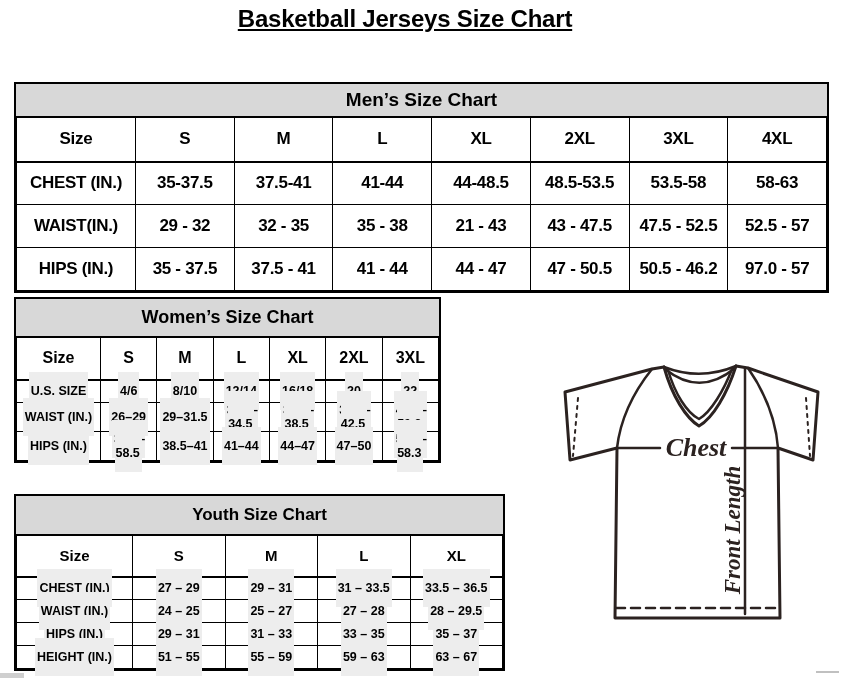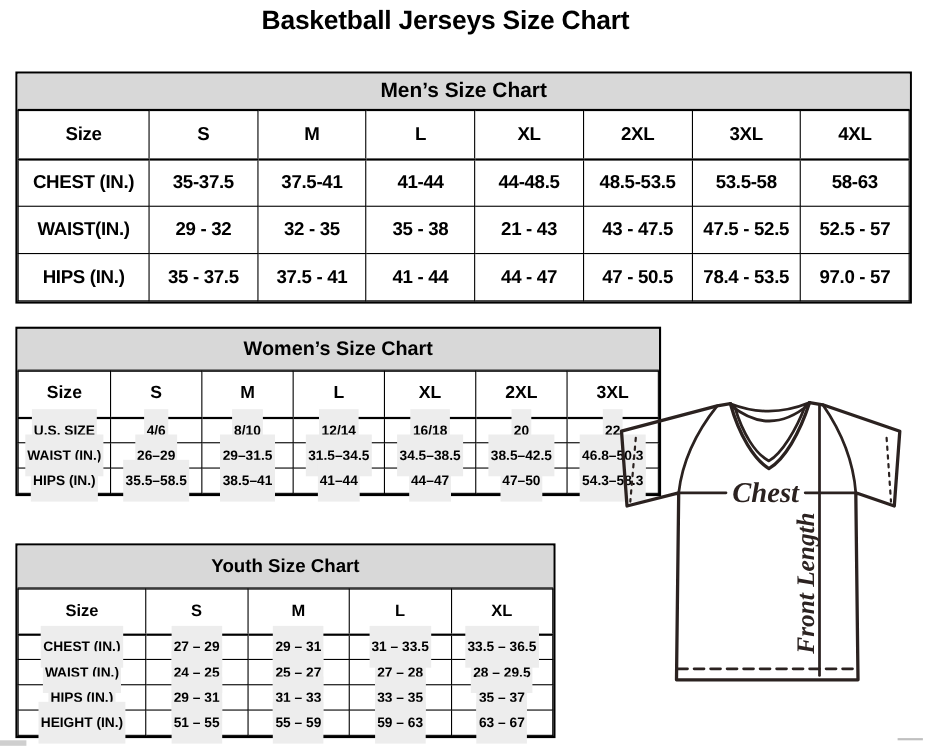--- a/index.html
+++ b/index.html
@@ -1,38 +1,38 @@
 <!DOCTYPE html>
 <html><head>
 <meta charset="utf-8">
 <style>
   html,body{margin:0;padding:0;background:#fff;}
   body{width:843px;height:679px;position:relative;font-family:"Liberation Sans",sans-serif;overflow:hidden;}
   *{box-sizing:border-box;}
 
   .page-title{position:absolute;top:5px;left:0;width:810px;margin:0;text-align:center;
-    font-size:24px;font-weight:700;color:#000;letter-spacing:-0.2px;}
+    font-size:24px;font-weight:700;color:#000;letter-spacing:-0.2px;text-decoration:underline;}
 
   section.chart{position:absolute;border:2px solid #000;background:#fff;}
   .band{background:#d8d8d8;border-bottom:1px solid #000;display:flex;align-items:center;justify-content:center;
     font-weight:700;color:#000;}
 
   table{width:100%;border-collapse:collapse;table-layout:fixed;}
   th,td{border:1px solid #000;text-align:center;vertical-align:middle;font-weight:700;color:#000;padding:0;}
   thead th{border-bottom-width:2px;}
 
   
-  .mens{left:14px;top:65px;width:815px;}
+  .mens{left:14px;top:82px;width:815px;}
   .mens .band{height:33px;font-size:19px;}
   .mens thead tr{height:44px;}
   .mens tbody tr{height:43px;}
   .mens th,.mens td{font-size:17px;letter-spacing:-0.3px;}
 
   
-  .womens{left:14px;top:297px;width:587px;}
+  .womens{left:14px;top:297px;width:427px;}
   .womens .band{height:38px;font-size:18px;}
   .womens thead tr{height:42px;}
   .womens thead th{font-size:16px;}
   .womens tbody tr{height:23px;}
   .womens tbody th,.womens tbody td{font-size:12.5px;}
 
   
   .youth{left:14px;top:494px;width:491px;}
   .youth .band{height:39px;font-size:17px;}
   .youth thead tr{height:41px;}
@@ -101,21 +101,21 @@
           <td><span class="hl">47.5 - 52.5</span></td>
           <td><span class="hl">52.5 - 57</span></td>
         </tr>
         <tr>
           <th><span class="hl">HIPS (IN.)</span></th>
           <td><span class="hl">35 - 37.5</span></td>
           <td><span class="hl">37.5 - 41</span></td>
           <td><span class="hl">41 - 44</span></td>
           <td><span class="hl">44 - 47</span></td>
           <td><span class="hl">47 - 50.5</span></td>
-          <td><span class="hl">78.4 - 53.5</span></td>
+          <td><span class="hl">50.5 - 46.2</span></td>
           <td><span class="hl">97.0 - 57</span></td>
         </tr>
       </tbody>
     </table>
 </section>
 
 <section class="chart womens">
   <div class="band">Women’s Size Chart</div>
   <table>
       <colgroup>

